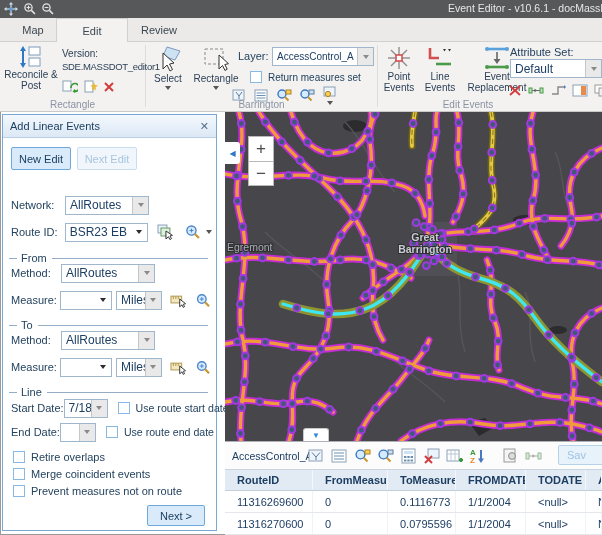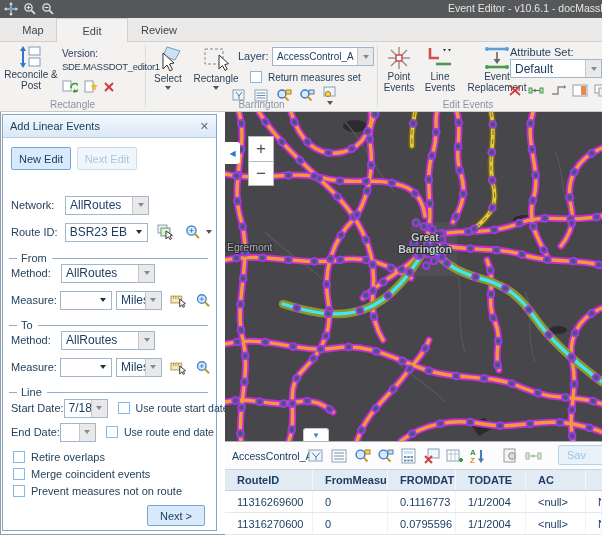--- a/index.html
+++ b/index.html
@@ -817,20 +817,21 @@
         <path d="M10,8 7.5,6 7.5,10z" fill="#aaa"></path>
         <rect x="1" y="5" width="3" height="6" fill="#d8ecd8" stroke="#9ab89a"></rect>
         <rect x="13" y="5" width="3" height="6" fill="#d8ecd8" stroke="#9ab89a"></rect>
       </svg>
       <div class="sbtn">Sav</div>
     </div>
 
     <div class="thead">
       <div class="hc">RouteID</div>
       <div class="hc">FromMeasure</div>
+      <div class="hc">ToMeasure</div>
       <div class="hc">FROMDATE</div>
       <div class="hc">TODATE</div>
       <div class="hc">AC</div>
     </div>
     <div class="trow" style="top:49px">
       <div class="tc">11316269600</div>
       <div class="tc">0</div>
       <div class="tc">0.1116773</div>
       <div class="tc">1/1/2004</div>
       <div class="tc">&lt;null&gt;</div>

